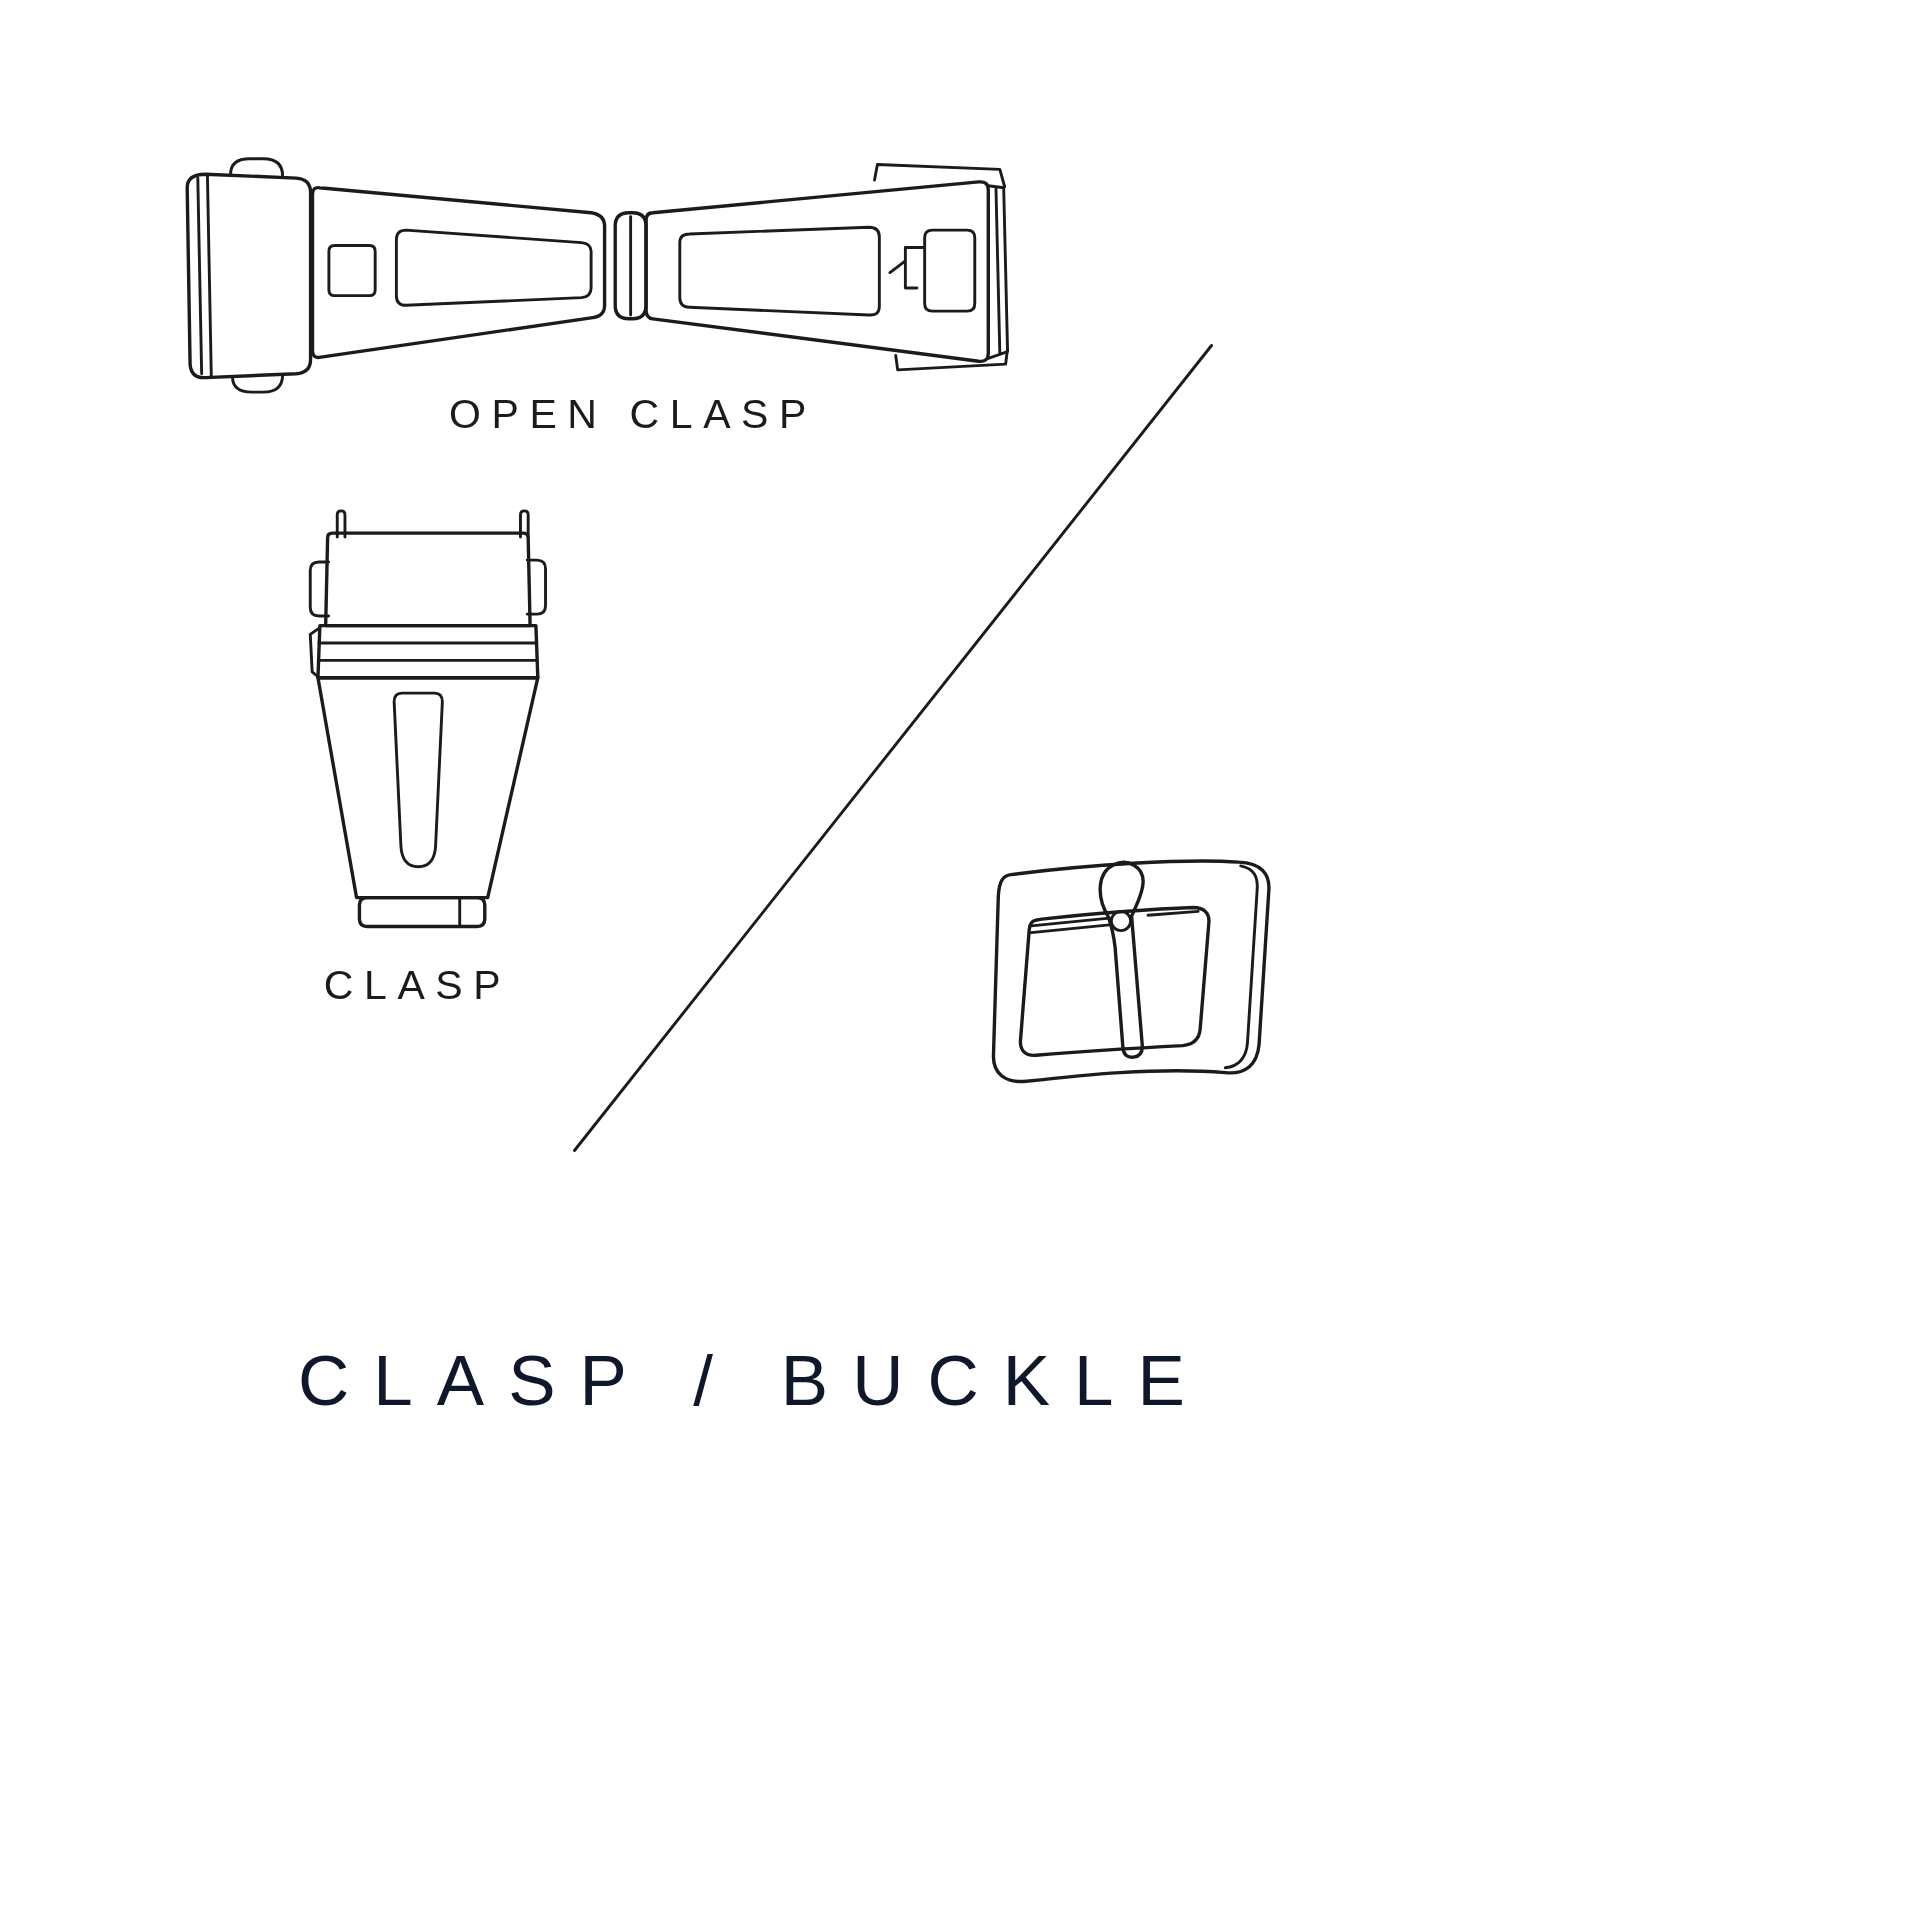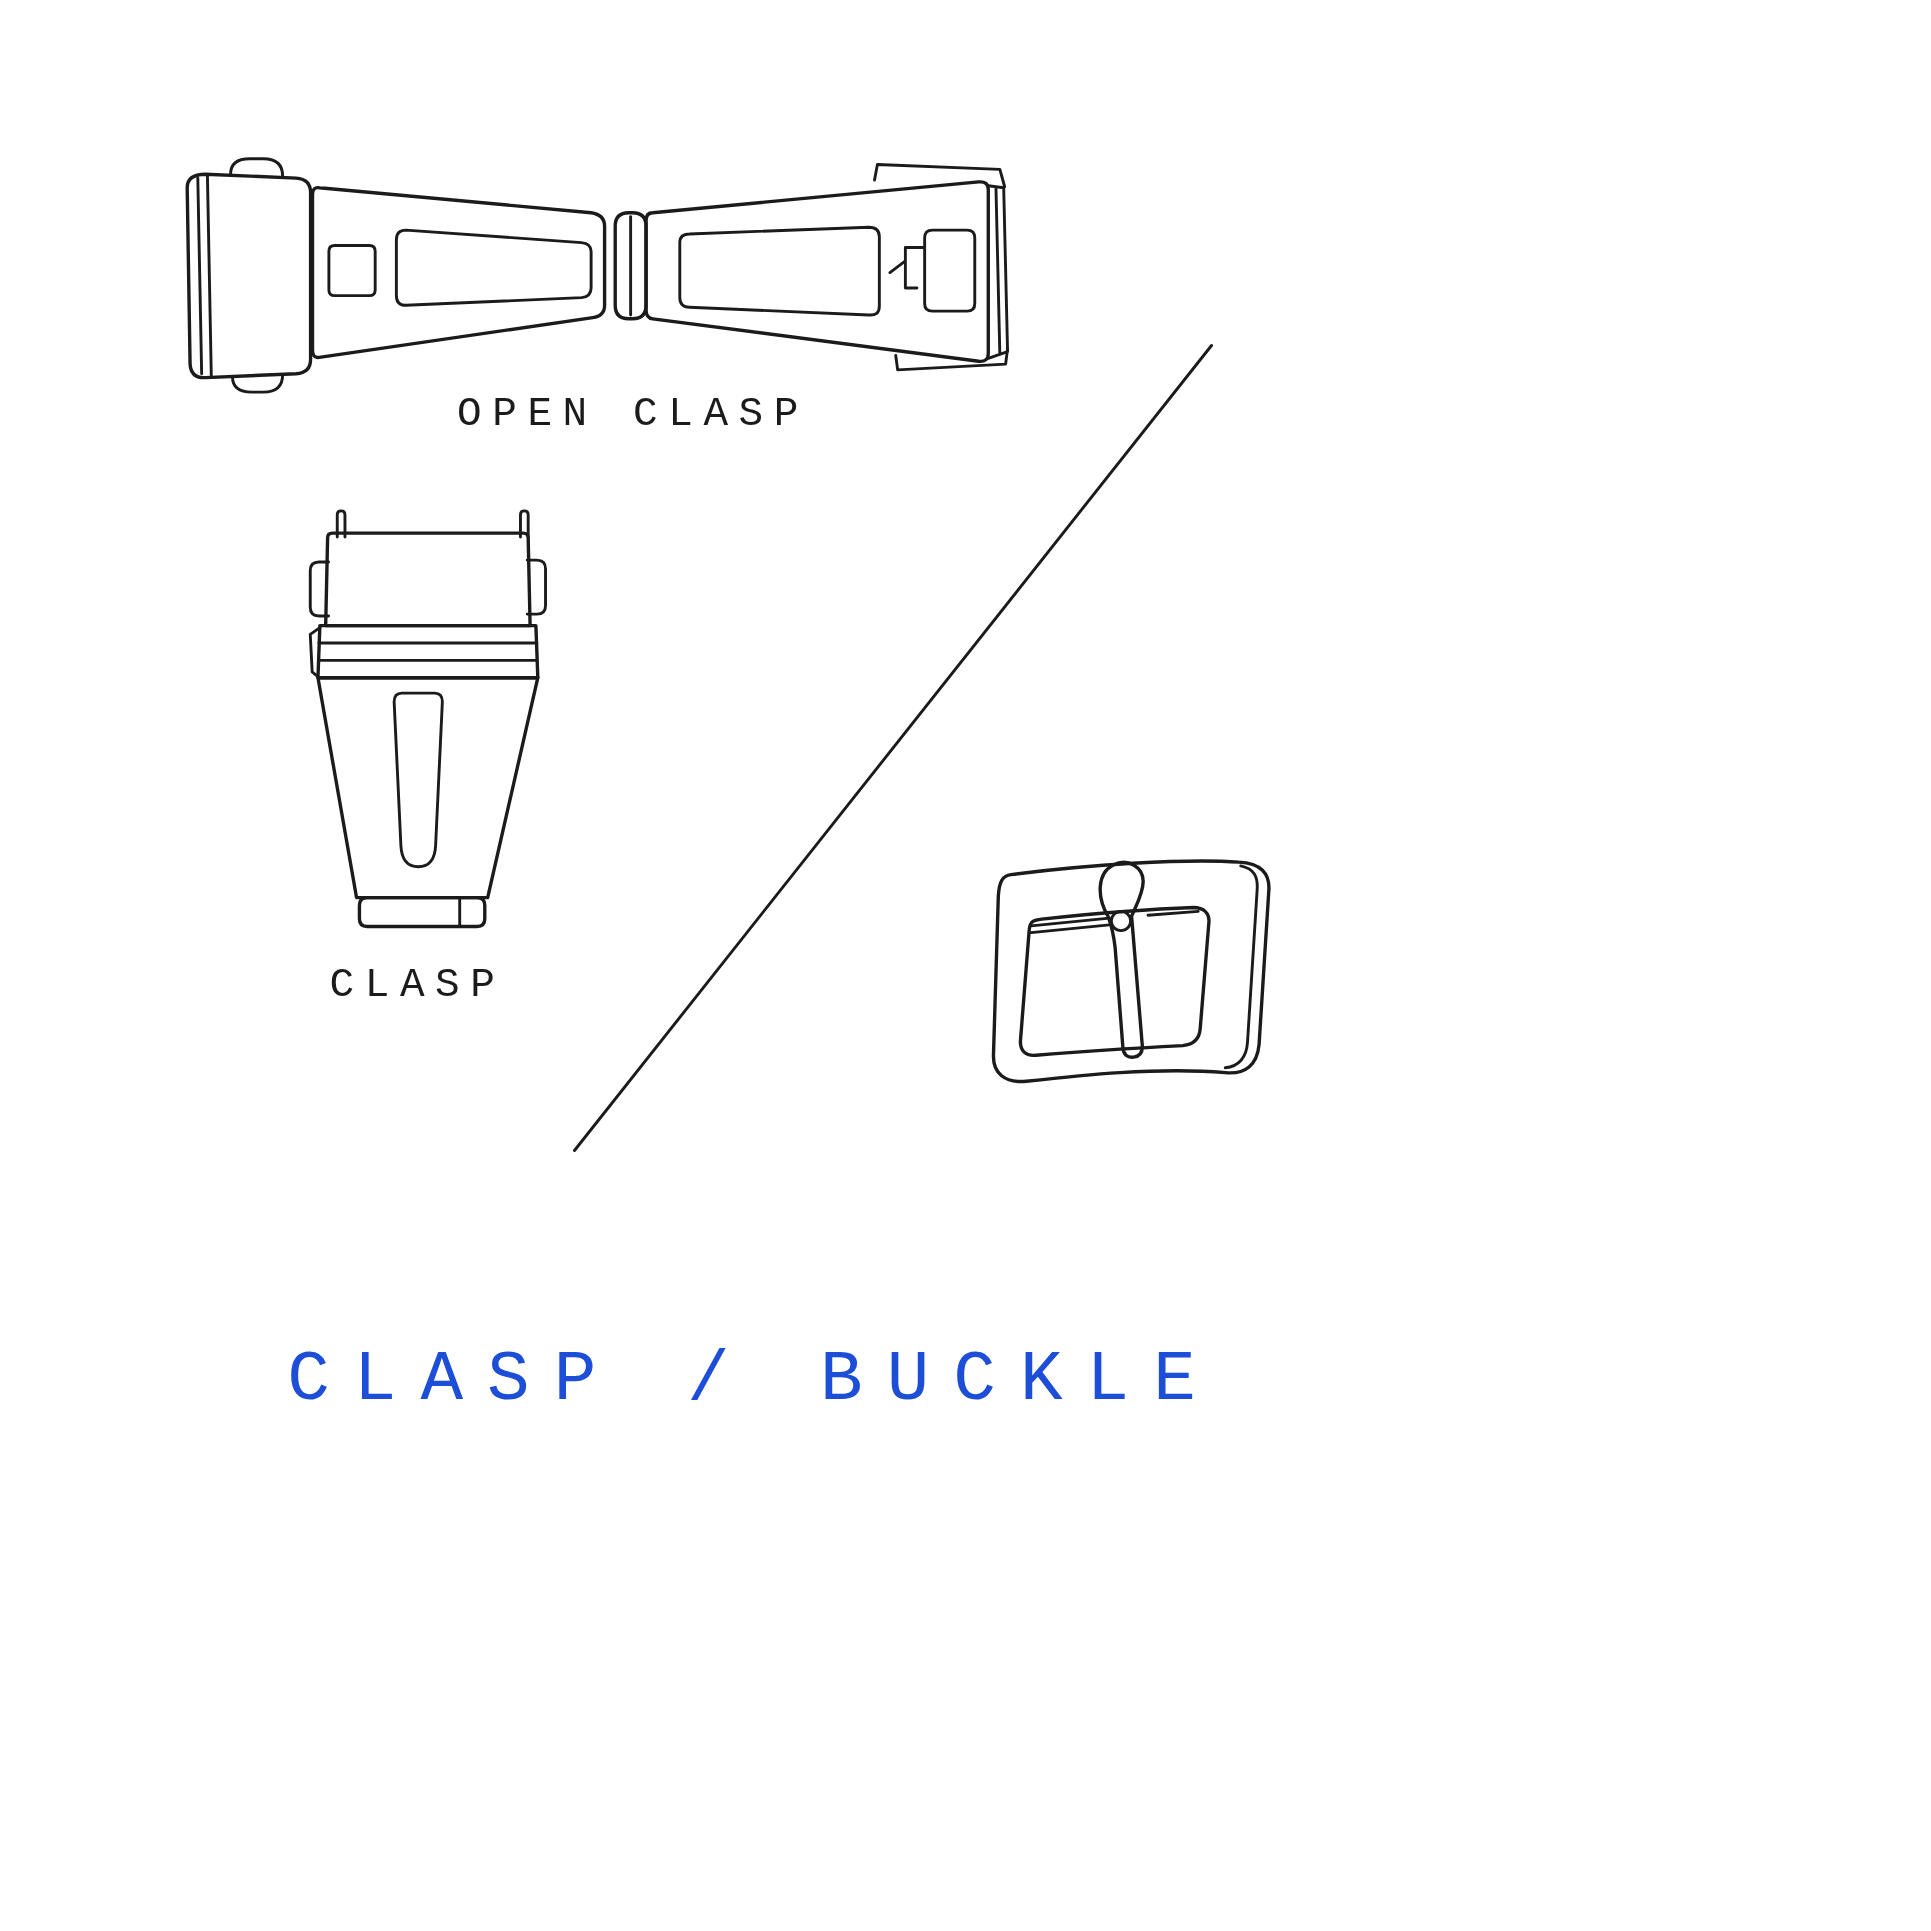--- a/index.html
+++ b/index.html
@@ -5,21 +5,21 @@
   html, body {
     margin: 0;
     padding: 0;
     background: #ffffff;
   }
   .canvas {
     position: relative;
     width: 1931px;
     height: 1874px;
     background: #ffffff;
-    font-family: Liberation Mono, monospace;
+    font-family: Liberation Sans, sans-serif;
     color: #1b1b1b;
     overflow: hidden;
   }
   svg.illus {
     position: absolute;
     overflow: visible;
   }
   svg.illus path,
   svg.illus line,
   svg.illus circle {
@@ -43,21 +43,21 @@
   }
   .title {
     position: absolute;
     left: 174px;
     top: 1340px;
     width: 1159px;
     text-align: center;
     font-size: 71px;
     font-weight: 300;
     letter-spacing: 24px;
-    color: #1d4ed8;
+    color: #0f172a;
     white-space: nowrap;
   }
   .caption-open-clasp {
     left: 319px;
     top: 391px;
     width: 628px;
   }
   .caption-closed {
     left: 292px;
     top: 962px;

